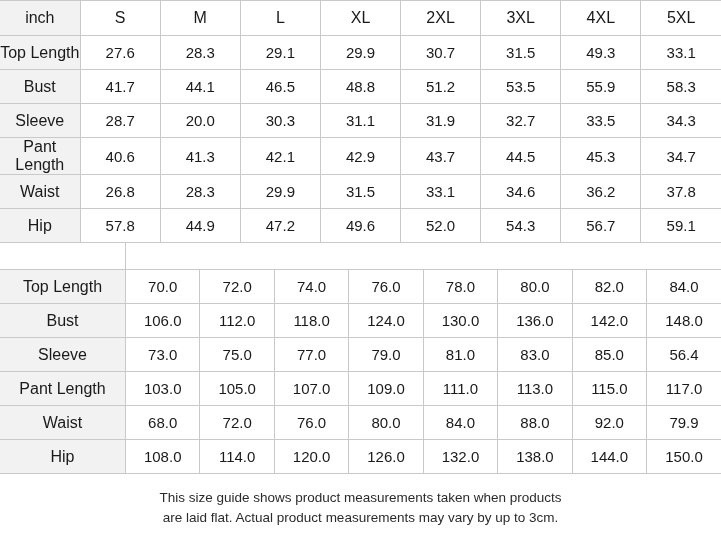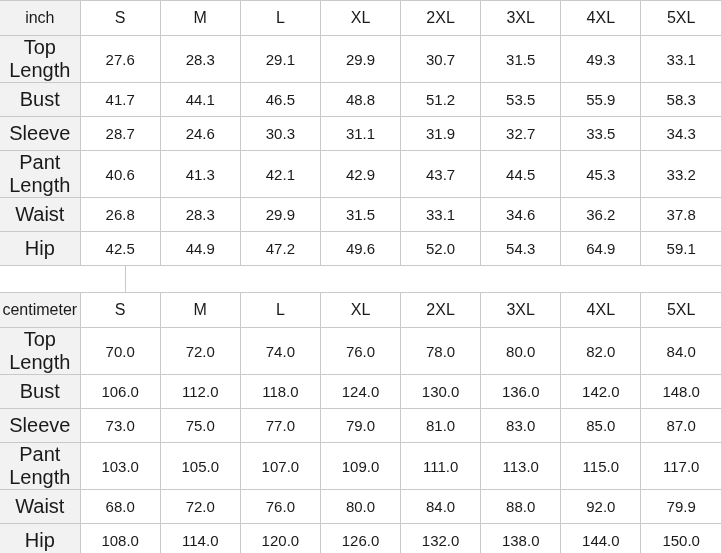--- a/index.html
+++ b/index.html
@@ -30,21 +30,21 @@
     text-align: center;
     vertical-align: middle;
     font-size: 15px;
     color: #1a1a1a;
     padding: 0;
   }
   
   table.size-table td.rowhead {
     width: 125px;
     background: #f2f2f2;
-    font-size: 20px;
+    font-size: 16px;
   }
   table.size-table td.unit {
     background: #f2f2f2;
     font-size: 16px;
     margin-left: 20px;
   }
   table.size-table td.colhead {
     background: #ffffff;
     font-size: 16px;
   }
@@ -126,89 +126,78 @@
         <td>48.8</td>
         <td>51.2</td>
         <td>53.5</td>
         <td>55.9</td>
         <td>58.3</td>
       </tr>
 
       <tr class="data-row">
         <td class="rowhead">Sleeve</td>
         <td>28.7</td>
-        <td>24.6</td>
+        <td>20.0</td>
         <td>30.3</td>
         <td>31.1</td>
         <td>31.9</td>
         <td>32.7</td>
         <td>33.5</td>
         <td>34.3</td>
       </tr>
 
       <tr class="data-row">
         <td class="rowhead">Pant Length</td>
         <td>40.6</td>
         <td>41.3</td>
         <td>42.1</td>
         <td>42.9</td>
         <td>43.7</td>
         <td>44.5</td>
         <td>45.3</td>
-        <td>33.2</td>
+        <td>34.7</td>
       </tr>
 
       <tr class="data-row">
         <td class="rowhead">Waist</td>
         <td>26.8</td>
         <td>28.3</td>
         <td>29.9</td>
         <td>31.5</td>
         <td>33.1</td>
         <td>34.6</td>
         <td>36.2</td>
         <td>37.8</td>
       </tr>
 
       <tr class="data-row">
         <td class="rowhead">Hip</td>
-        <td>42.5</td>
+        <td>57.8</td>
         <td>44.9</td>
         <td>47.2</td>
         <td>49.6</td>
         <td>52.0</td>
         <td>54.3</td>
-        <td>64.9</td>
+        <td>56.7</td>
         <td>59.1</td>
       </tr>
     </tbody>
   </table>
 
   <table class="spacer-table">
     <tbody>
       <tr>
         <td class="gap-left"></td>
         <td></td>
       </tr>
     </tbody>
   </table>
 
   <table class="size-table">
     <tbody>
-      <tr class="header-row">
-        <td class="unit">centimeter</td>
-        <td class="colhead">S</td>
-        <td class="colhead">M</td>
-        <td class="colhead">L</td>
-        <td class="colhead">XL</td>
-        <td class="colhead">2XL</td>
-        <td class="colhead">3XL</td>
-        <td class="colhead">4XL</td>
-        <td class="colhead">5XL</td>
-      </tr>
 
       <tr class="data-row">
         <td class="rowhead">Top Length</td>
         <td>70.0</td>
         <td>72.0</td>
         <td>74.0</td>
         <td>76.0</td>
         <td>78.0</td>
         <td>80.0</td>
         <td>82.0</td>
@@ -229,21 +218,21 @@
 
       <tr class="data-row">
         <td class="rowhead">Sleeve</td>
         <td>73.0</td>
         <td>75.0</td>
         <td>77.0</td>
         <td>79.0</td>
         <td>81.0</td>
         <td>83.0</td>
         <td>85.0</td>
-        <td>87.0</td>
+        <td>56.4</td>
       </tr>
 
       <tr class="data-row">
         <td class="rowhead">Pant Length</td>
         <td>103.0</td>
         <td>105.0</td>
         <td>107.0</td>
         <td>109.0</td>
         <td>111.0</td>
         <td>113.0</td>
@@ -271,16 +260,17 @@
         <td>126.0</td>
         <td>132.0</td>
         <td>138.0</td>
         <td>144.0</td>
         <td>150.0</td>
       </tr>
     </tbody>
   </table>
 
   <div class="note">
+    <div>This size guide shows product measurements taken when products</div>
     <div>are laid flat. Actual product measurements may vary by up to 3cm.</div>
   </div>
 
 </div>
 
 </body></html>

